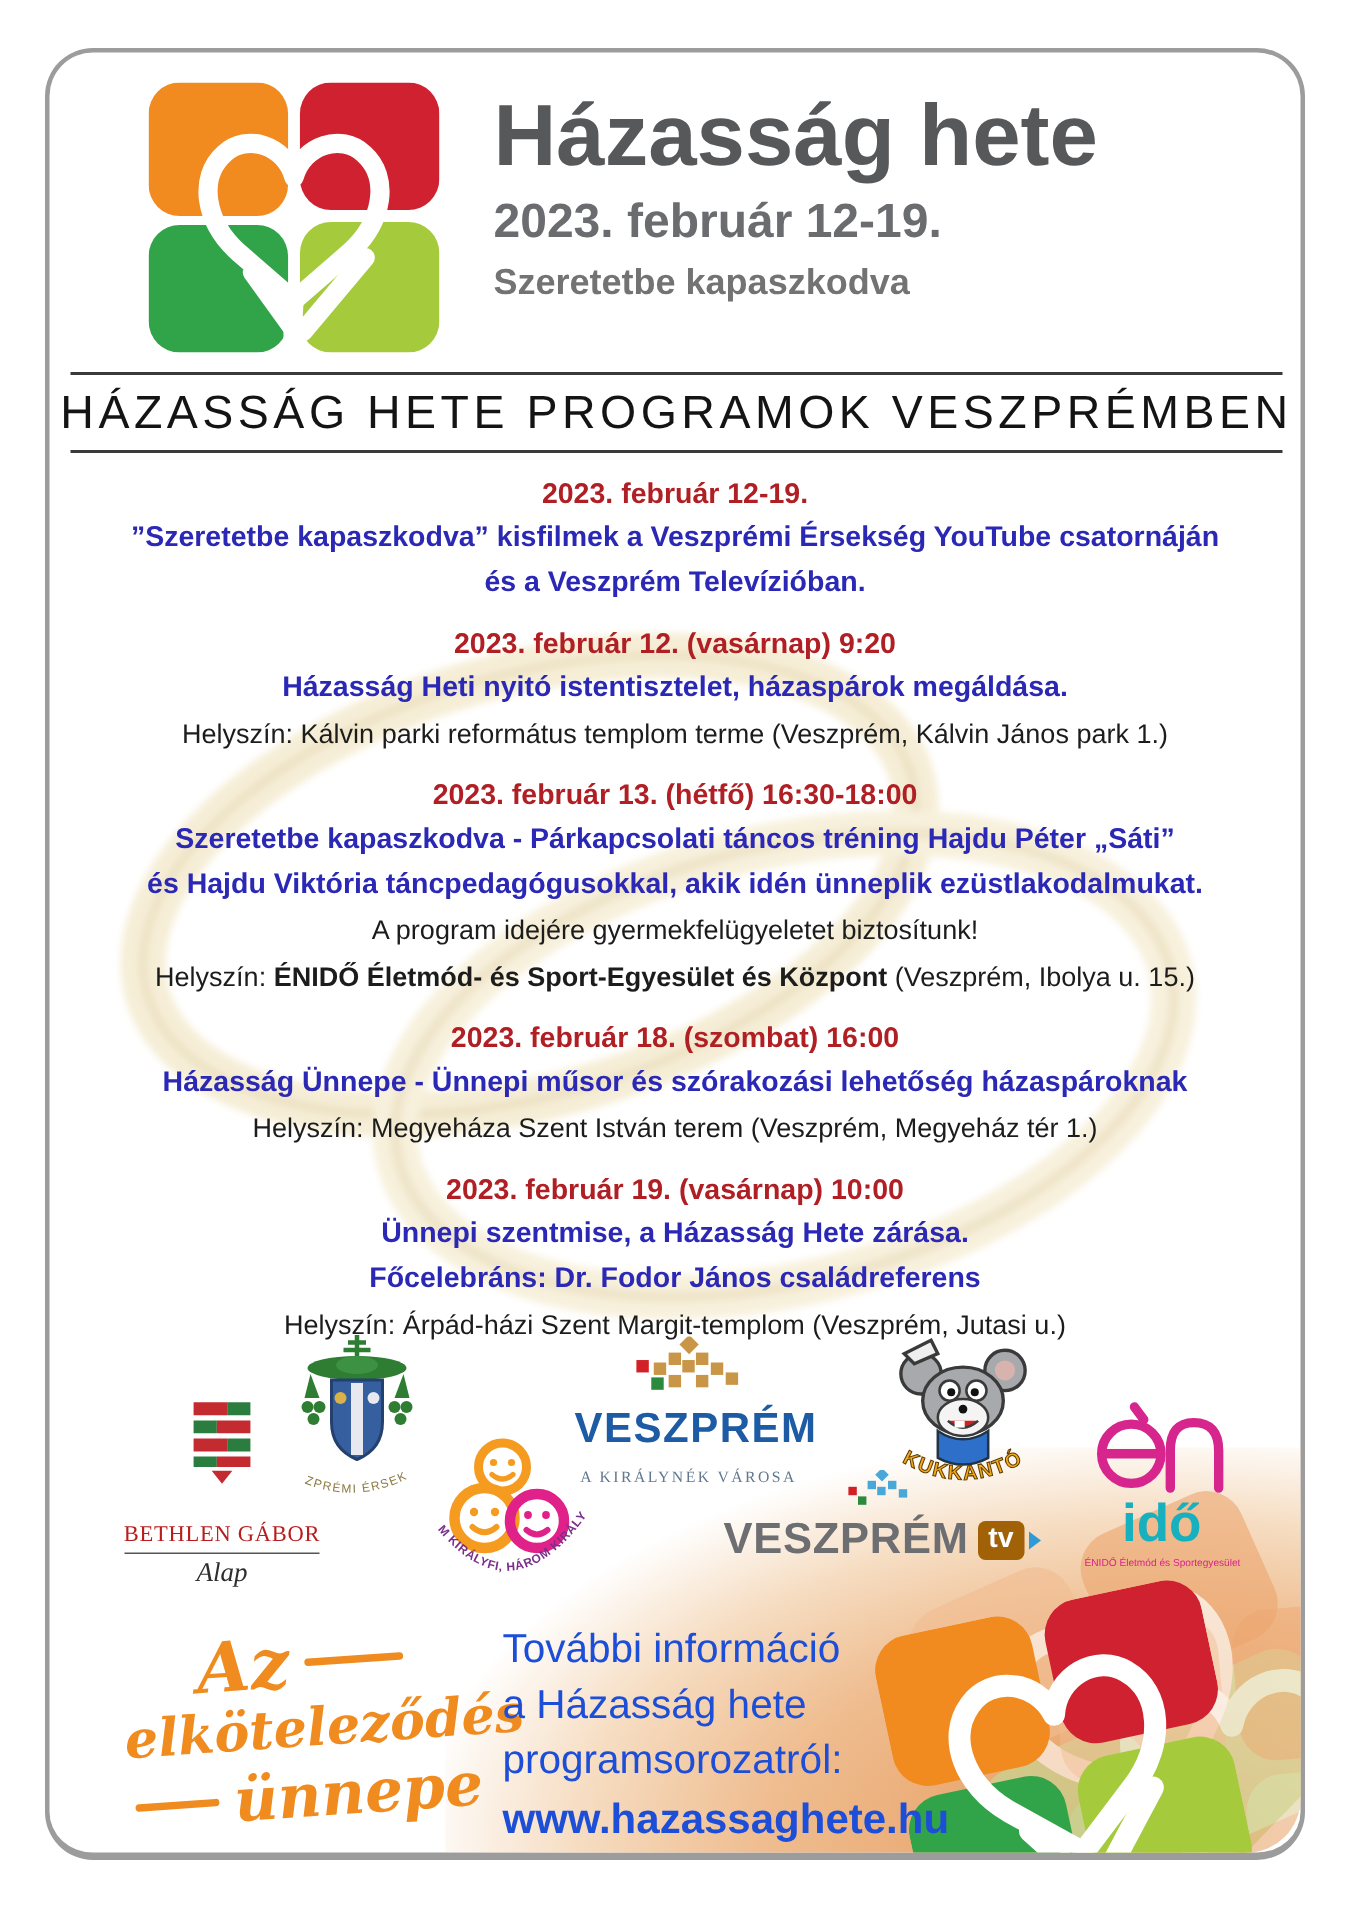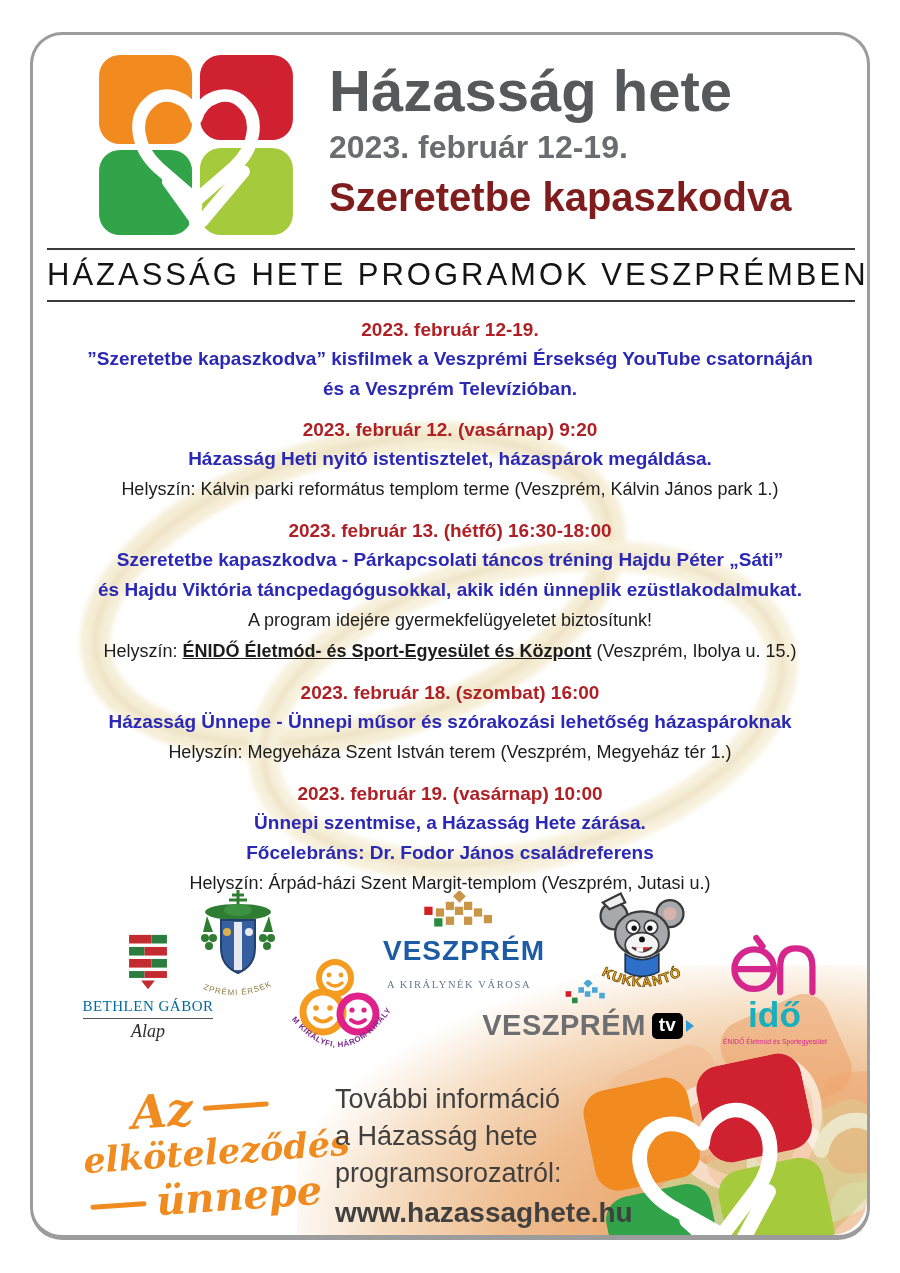--- a/index.html
+++ b/index.html
@@ -12,66 +12,66 @@
     background:radial-gradient(ellipse at 78% 78%, #e49553 0%, #efbd90 40%, #f6ddc2 58%, rgba(255,255,255,0) 74%);}
   .ghostA{position:absolute;left:600px;top:990px;width:240px;opacity:.6;transform:rotate(-24deg);}
   .ghostB{position:absolute;left:676px;top:1040px;width:230px;opacity:.45;transform:rotate(-5deg);}
   .corner-main{position:absolute;left:565px;top:1035px;width:222px;transform:rotate(-12deg);}
   .content{position:absolute;inset:0;z-index:2;}
   
   .h-logo{position:absolute;left:66px;top:20px;}
   .h-text{position:absolute;left:296px;top:26px;}
   .h-title{font-size:58px;font-weight:bold;color:#57585a;line-height:1.02;margin:0;}
   .h-date{font-size:32px;font-weight:bold;color:#6b6c6f;margin-top:9px;}
-  .h-slogan{font-size:40px;font-weight:bold;color:#7f1d1d;margin-top:9px;}
+  .h-slogan{font-size:24px;font-weight:bold;color:#737373;margin-top:9px;}
   
   .band{position:absolute;left:14px;right:12px;top:213px;height:50px;border-top:2px solid #3a3a3a;
-        border-bottom:2px solid #3a3a3a;display:flex;align-items:center;}
+        border-bottom:2px solid #3a3a3a;display:flex;align-items:center;justify-content:center;}
   .band-title{font-size:31px;font-weight:400;color:#141414;letter-spacing:3px;white-space:nowrap;}
   
   .rings{position:absolute;left:20px;top:345px;z-index:0;}
   
   .programs{position:absolute;left:0;right:0;top:272px;text-align:center;z-index:2;}
   .ev{margin-bottom:11px;}
   .ev:first-child{margin-top:8px;}
   .ev-date{font-size:19px;font-weight:bold;color:#b01f24;line-height:29px;white-space:nowrap;}
   .ev-blue{font-size:19px;font-weight:bold;color:#2a28b5;line-height:30px;white-space:nowrap;}
   .ev-black{font-size:18px;color:#1c1c1c;line-height:31px;white-space:nowrap;}
-  .ev-black b{font-weight:bold;text-decoration:underline;}
+  .ev-black b{font-weight:bold;}
   
   .logos{position:absolute;left:0;top:0;width:100%;height:100%;z-index:2;}
   .logo-box{position:absolute;text-align:center;}
   .bethlen{left:42px;top:893px;width:146px;}
-  .bethlen-name{font-family:"Liberation Serif",serif;font-size:15px;letter-spacing:.5px;color:#0369a1;margin-top:4px;}
+  .bethlen-name{font-family:"Liberation Serif",serif;font-size:15px;letter-spacing:.5px;color:#b91c1c;margin-top:20px;}
   .bethlen-line{height:1px;background:#555;margin:3px 8px 2px;}
   .bethlen-sub{font-family:"Liberation Serif",serif;font-style:italic;font-size:18px;color:#2e2e2e;}
   .ersekseg{left:160px;top:853px;width:90px;}
   .harom{left:255px;top:915px;width:106px;}
   .city{left:350px;top:856px;width:152px;}
   .city-name{font-size:28px;font-weight:bold;color:#1d5ba4;letter-spacing:1px;margin-top:2px;}
   .city-sub{font-family:"Liberation Serif",serif;font-size:10.5px;color:#62788f;letter-spacing:1.6px;margin-top:12px;white-space:nowrap;}
   .kukkanto{left:558px;top:854px;width:102px;}
   .vtv{left:445px;top:945px;width:220px;}
   .vtv-row{display:flex;align-items:center;justify-content:center;margin-top:1px;}
   .vtv-name{font-size:29px;font-weight:bold;color:#6d6e71;letter-spacing:.5px;}
-  .vtv-box{margin-left:6px;background:#000000;border-radius:5px;color:#fff;font-weight:bold;
+  .vtv-box{margin-left:6px;background:#a16207;border-radius:5px;color:#fff;font-weight:bold;
            font-size:19px;padding:1px 7px 3px;position:relative;}
   .vtv-cam{display:inline-block;width:0;height:0;border-top:6px solid transparent;border-bottom:6px solid transparent;
            border-left:8px solid #2f9bd6;margin-left:3px;}
   .enido{left:690px;top:896px;width:104px;}
   
   .f-script{position:absolute;left:50px;top:1050px;width:240px;text-align:center;z-index:2;
             transform:rotate(-4deg);color:#ef8b1f;font-family:"DejaVu Serif",serif;font-style:italic;font-weight:bold;}
   .fs1{font-size:46px;line-height:46px;}
   .fs2{font-size:35px;line-height:44px;}
   .fs3{font-size:40px;line-height:46px;}
   .dash{display:inline-block;height:5px;border-radius:3px;background:#ef8b1f;vertical-align:middle;}
   .dash.d1{width:66px;margin-left:10px;margin-bottom:8px;}
   .dash.d2{width:56px;margin-right:10px;margin-bottom:6px;}
-  .f-info{position:absolute;left:302px;top:1046px;z-index:2;color:#404040;font-size:27px;line-height:37px;text-align:left;}
+  .f-info{position:absolute;left:302px;top:1046px;z-index:2;color:#1d4ed8;font-size:27px;line-height:37px;text-align:left;}
   .f-url{font-size:28px;font-weight:bold;margin-top:2px;}
   svg text{font-family:"Liberation Sans",sans-serif;}
 </style>
 </head>
 <body>
 
 <svg width="0" height="0" style="position:absolute">
   <defs>
     <g id="hhlogo">
       <rect x="0" y="0" width="94" height="90" rx="21" fill="#f18a1f"></rect>

